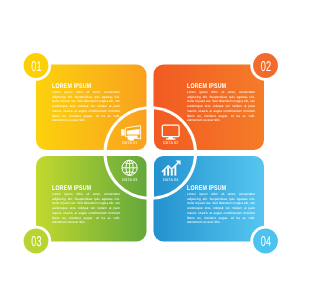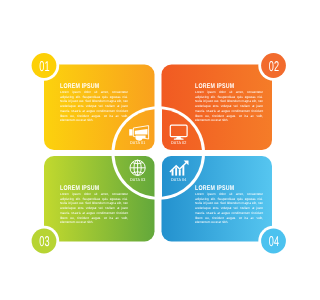--- a/index.html
+++ b/index.html
@@ -1,18 +1,18 @@
 <!DOCTYPE html>
 <html><head>
 <meta charset="utf-8">
 <style>
   html,body{margin:0;padding:0;background:#fff;}
   body{width:300px;height:300px;overflow:hidden;font-family:"Liberation Sans",sans-serif;
         -webkit-font-smoothing:antialiased;text-rendering:geometricPrecision;}
-  #stage{position:relative;width:300px;height:215px;background:#fff;margin-left:8px;}
+  #stage{position:relative;width:300px;height:215px;background:#fff;}
   svg{display:block;position:absolute;left:0;top:0;}
   .ttl{font-size:6.9px;font-weight:bold;fill:#fff;letter-spacing:0.25px;}
   .num{font-size:14.2px;fill:#fff;stroke-width:1.0;paint-order:stroke;}
   .dlbl{font-size:4.1px;fill:#fff;letter-spacing:0.2px;}
   .bodytxt{position:absolute;font-family:"Liberation Sans",sans-serif;font-size:3.1px;
            line-height:4.7px;color:#fff;text-align:justify;}
 </style>
 </head>
 <body>
 

